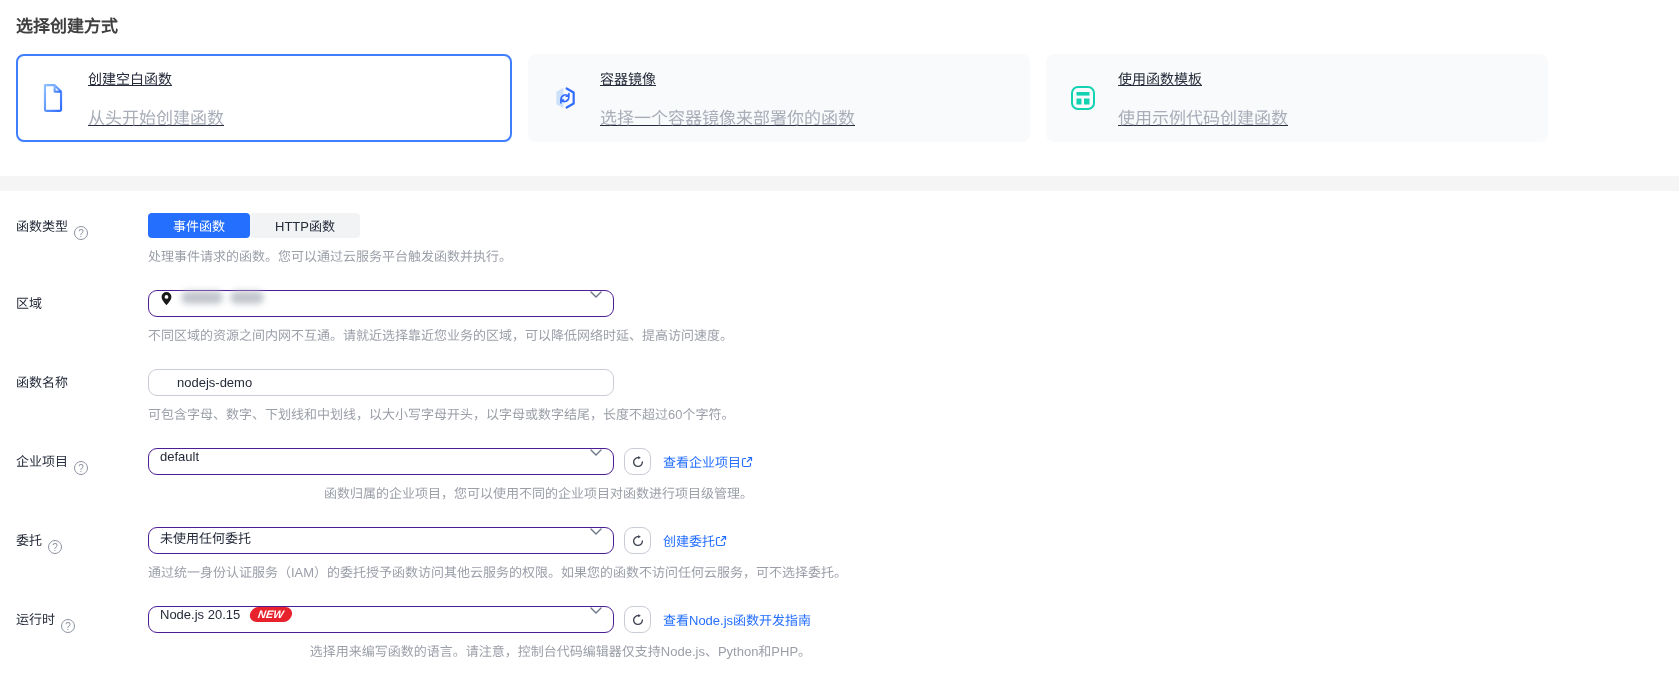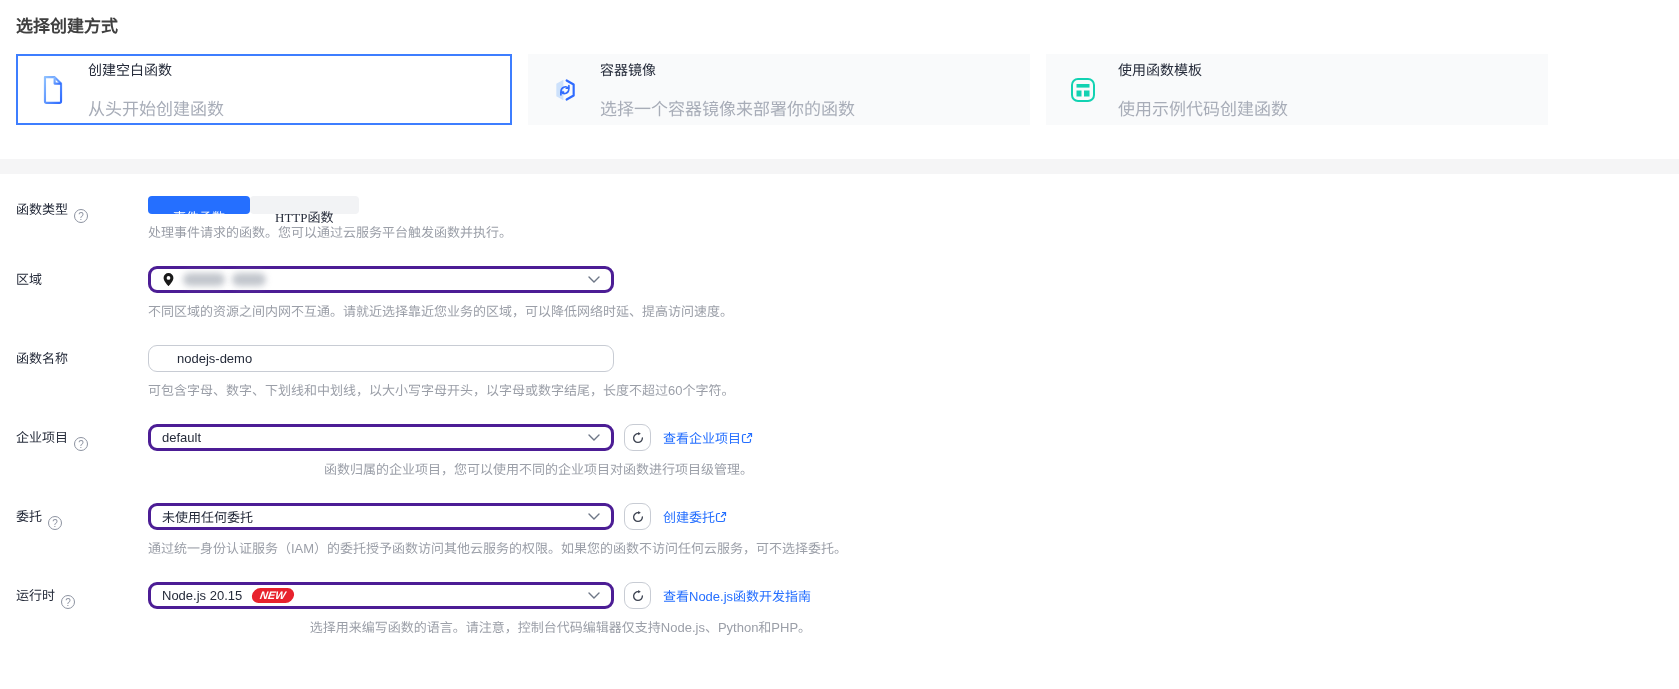--- a/index.html
+++ b/index.html
@@ -4,49 +4,49 @@
 <style>
   * { box-sizing: border-box; margin: 0; padding: 0; }
   html,body { width:1679px; height:689px; overflow:hidden; background:#fff;
     font-family:"Liberation Sans","DejaVu Sans",sans-serif; color:#252b3a; }
   .section-top { padding:12px 16px 0; }
   h1.sec-title, h2.sec-title { font-size:17px; font-weight:bold; color:#404040; }
   h1.sec-title { margin-bottom:17px; }
 
   
   .cards { display:flex; gap:16px; }
-  .card { width:502px; height:71px; border-radius:0; background:#f9fafb;
-    border:2px solid transparent; display:flex; align-items:center; padding:0 20px; cursor:pointer; }
+  .card { width:502px; height:88px; border-radius:8px; background:#f9fafb;
+    border:2px solid transparent; display:flex; align-items:center; padding:0 20px; cursor:pointer;text-decoration:underline; }
   .card.selected { width:496px; background:#fff; border-color:#3e7eff; }
   .card .icon-wrap { width:30px; display:flex; justify-content:center; margin-right:20px; flex:none; }
   .card-title { font-size:14px; color:#252b3a; }
   .card-sub { font-size:17px; color:#a8adb8; margin-top:16px; }
 
   .band { height:15px; background:#f5f5f6; margin-top:34px; width:100%; }
 
   .section-form { padding:22px 16px 0; }
   .section-form h2.sec-title { margin-bottom:24px; }
 
   .form-row { display:flex; align-items:flex-start; margin-bottom:26px; }
   .form-label { width:132px; min-width:132px; font-size:13px; color:#252b3a;
     line-height:27px; display:flex; align-items:flex-end; gap:6px; }
   .help { width:14px; height:14px; border:1px solid #8d93a1; border-radius:50%;
     color:#8d93a1; font-size:10px; line-height:13px; text-align:center; display:inline-block; cursor:pointer; }
   .control-line { display:flex; align-items:center; }
   .desc { margin-top:11px; font-size:13px; color:#9b9fa8; line-height:15px;text-align:right; }
 
   
   .seg-group { display:flex; }
-  .seg { height:18px; line-height:27px; padding:8px 25px; font-size:13px; border-radius:4px;
-    background:#f2f3f5; color:#252b3a; cursor:pointer; white-space:nowrap;font-family:Liberation Serif, serif; }
+  .seg { height:25px; line-height:27px; padding:0 25px; font-size:13px; border-radius:4px;
+    background:#f2f3f5; color:#252b3a; cursor:pointer; white-space:nowrap; }
   .seg.selected { background:#256fff; color:#fff; }
 
   
-  .select { width:466px; height:27px; border:3px solid #4c1d95; border-radius:9px;
-    background:#fff; display:flex; align-items:center; padding:0 11px; font-size:13px; cursor:pointer; }
+  .select { width:466px; height:27px; border:1px solid #4c1d95; border-radius:9px;
+    background:#fff; display:flex; align-items:flex-start; padding:0 11px; font-size:13px; cursor:pointer; }
   .select .chevron { margin-left:auto; display:flex; }
   input.text-input { width:466px; height:27px; border:1px solid #c8ccd4; border-radius:9px;
     padding:0 28px; font-size:13px; color:#252b3a; outline:none;
     font-family:"Liberation Sans","DejaVu Sans",sans-serif; }
   .pin { margin-right:8px; display:flex; }
   .blur-blob { height:13px; border-radius:7px; background:#b3b8c0; filter:blur(3px); opacity:.8; }
   .blob-a { width:42px; margin-right:7px; } .blob-b { width:34px; }
 
   .icon-btn { width:27px; height:27px; border:1px solid #c8ccd4; border-radius:9px; background:#fff;
     margin-left:10px; display:flex; align-items:center; justify-content:center; cursor:pointer; flex:none; }

